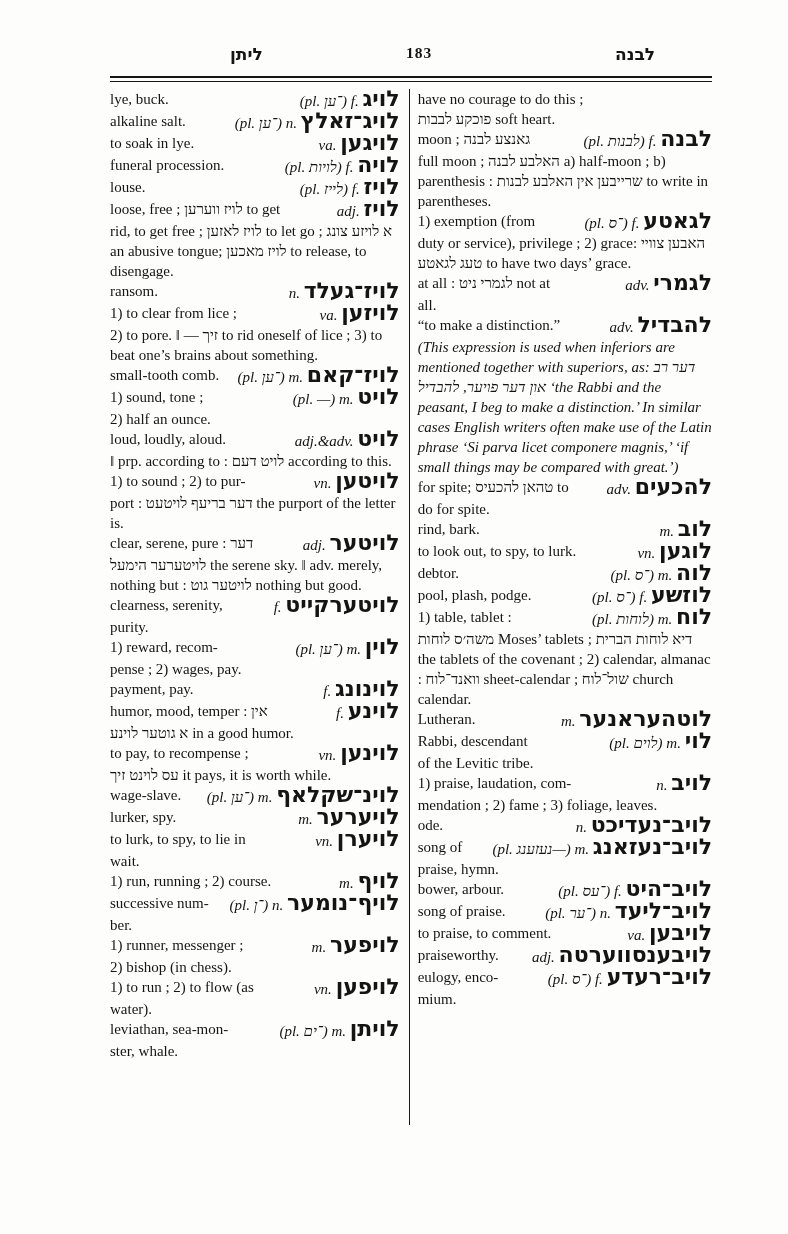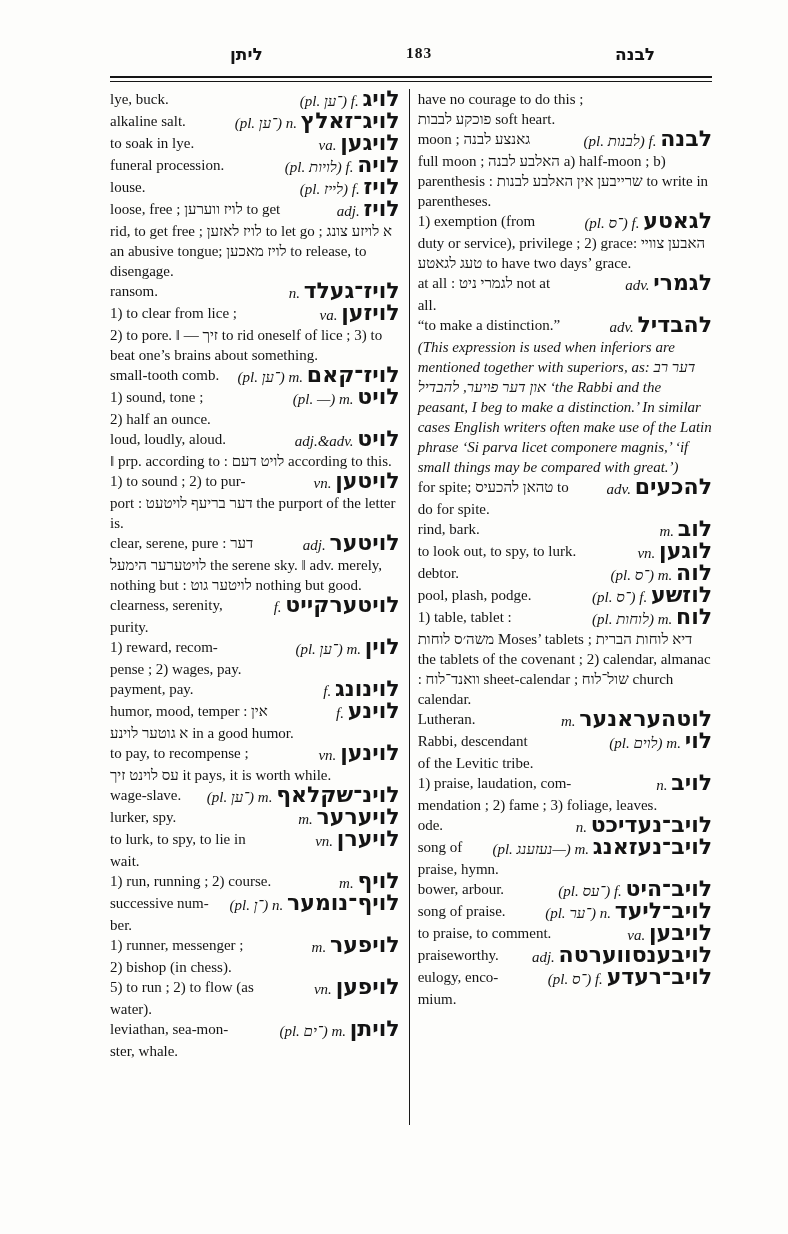--- a/index.html
+++ b/index.html
@@ -241,21 +241,21 @@
     <div class="line1">
       <span class="en">1) runner, messenger ;</span>
       <span class="ref"><span class="pos">m.</span> <span class="hw">לויפער</span></span>
     </div>
     <div class="cont">2) bishop (in chess).</div>
 
   </div>
 
   <div class="entry">
     <div class="line1">
-      <span class="en">5) to run ; 2) to flow (as</span>
+      <span class="en">1) to run ; 2) to flow (as</span>
       <span class="ref"><span class="pos">vn.</span> <span class="hw">לויפען</span></span>
     </div>
     <div class="cont">water).</div>
 
   </div>
 
   <div class="entry">
     <div class="line1">
       <span class="en">leviathan, sea-mon-</span>
       <span class="ref"><span class="pos">(pl. ־ים) m.</span> <span class="hw">לויתן</span></span>

